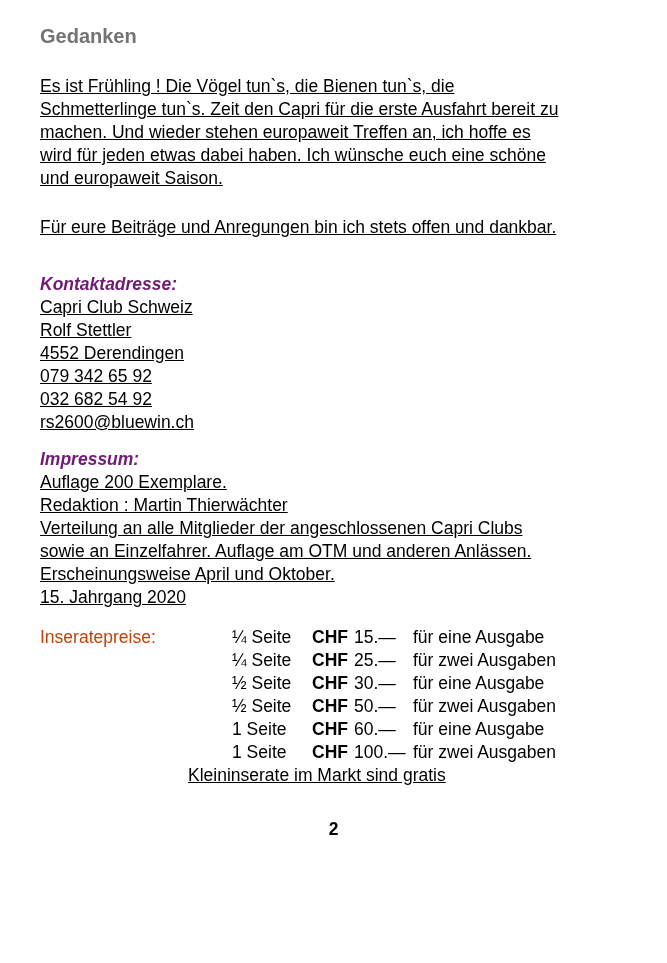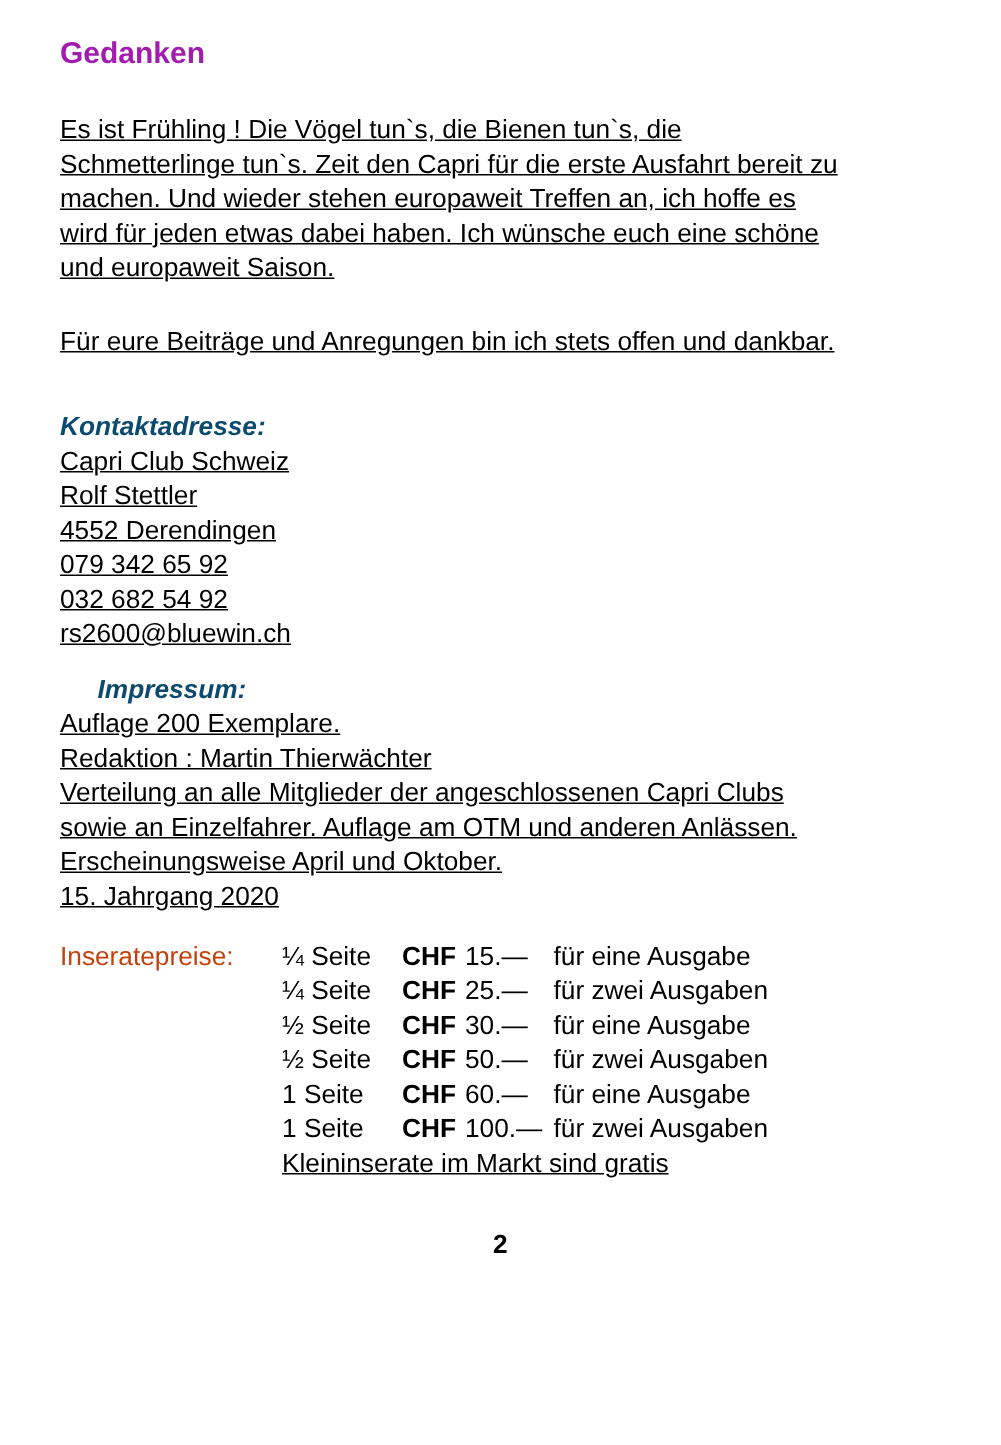--- a/index.html
+++ b/index.html
@@ -17,46 +17,46 @@
   .page {
     padding: 24px 30px 0 40px;
     font-size: 17.5px;
     line-height: 23px;
   }
   .doc-title {
     font-size: 20px;
     line-height: 24px;
     font-weight: bold;
     margin: 0;
-    color: #a21caf;
+    color: #737373;
   }
   .block { margin: 0; }
   .line { white-space: pre; text-decoration: underline; }
   .intro-block   { margin-top: 27px; }
   .thanks-block  { margin-top: 26px; }
   .signature-block { margin-top: 23px; }
   .contact-heading-block { margin-top: 34px; }
   .accent-heading {
-    color: #0c4a6e;
+    color: #701a75;
     font-weight: bold;
     font-style: italic;
   }
-  .impressum-heading-block { margin-top: 14px; margin-left: 25px; }
+  .impressum-heading-block { margin-top: 14px; }
   .ads-block {
     margin-top: 17px;
     display: flex;
     align-items: flex-start;
   }
   .ads-label {
     width: 148px;
     flex: 0 0 148px;
     color: #c2410c;
   }
   .ads-table { flex: 1; }
-  .ad-row { display: flex; }
+  .ad-row { display: flex; margin-left: 44px; }
   .col-size  { width: 80px;  flex: 0 0 80px; }
   .col-chf   { width: 42px;  flex: 0 0 42px; font-weight: bold; }
   .col-price { width: 52px;  flex: 0 0 52px; text-align: left; }
   .col-note  { margin-left: 7px; }
   .page-number-block {
     margin-top: 31px;
     text-align: center;
     font-weight: bold;
     padding-right: 10px;
   }

